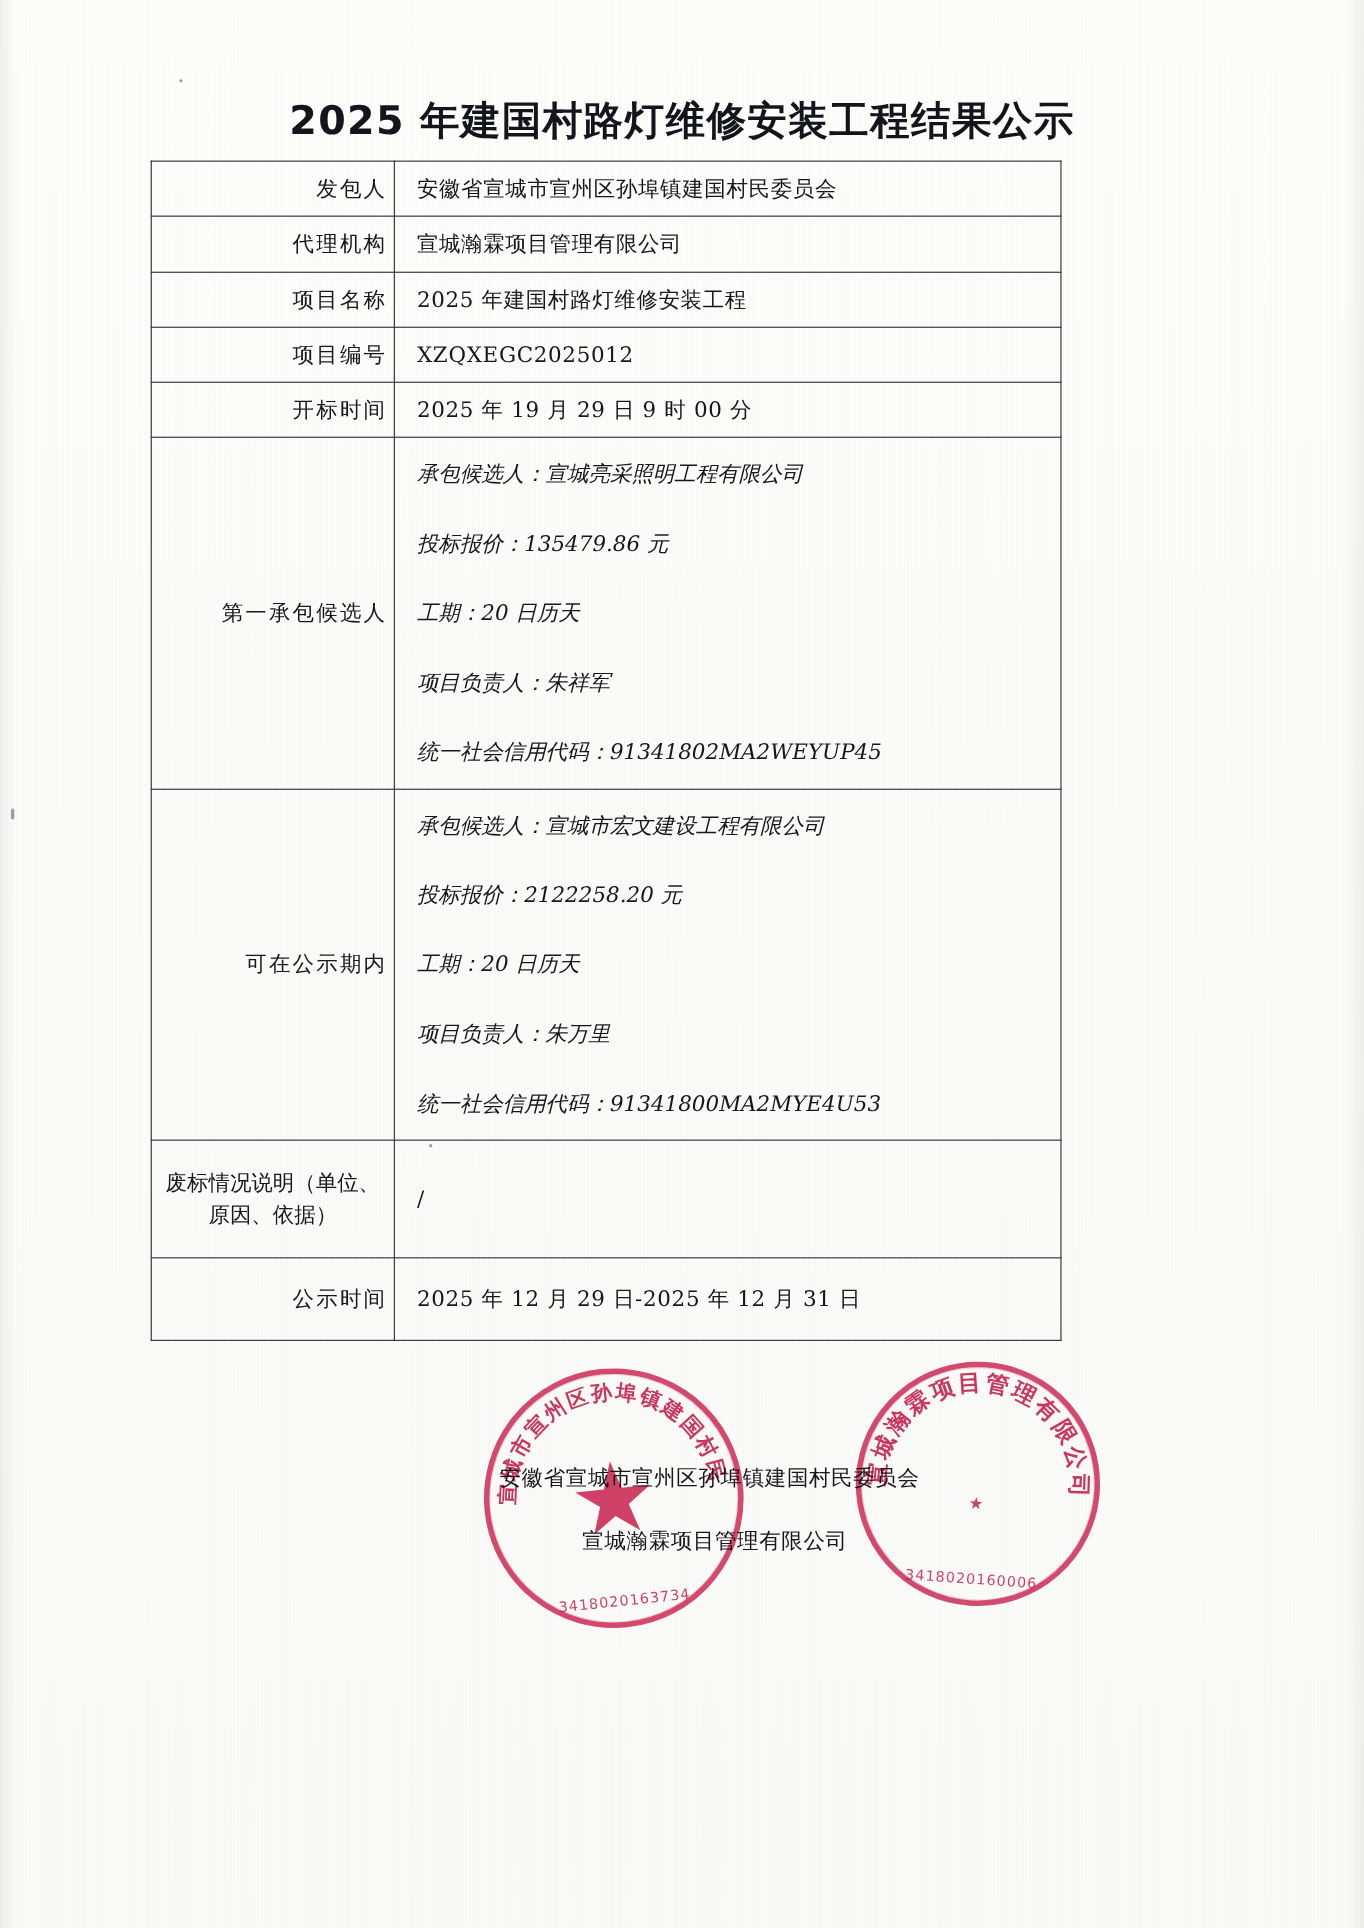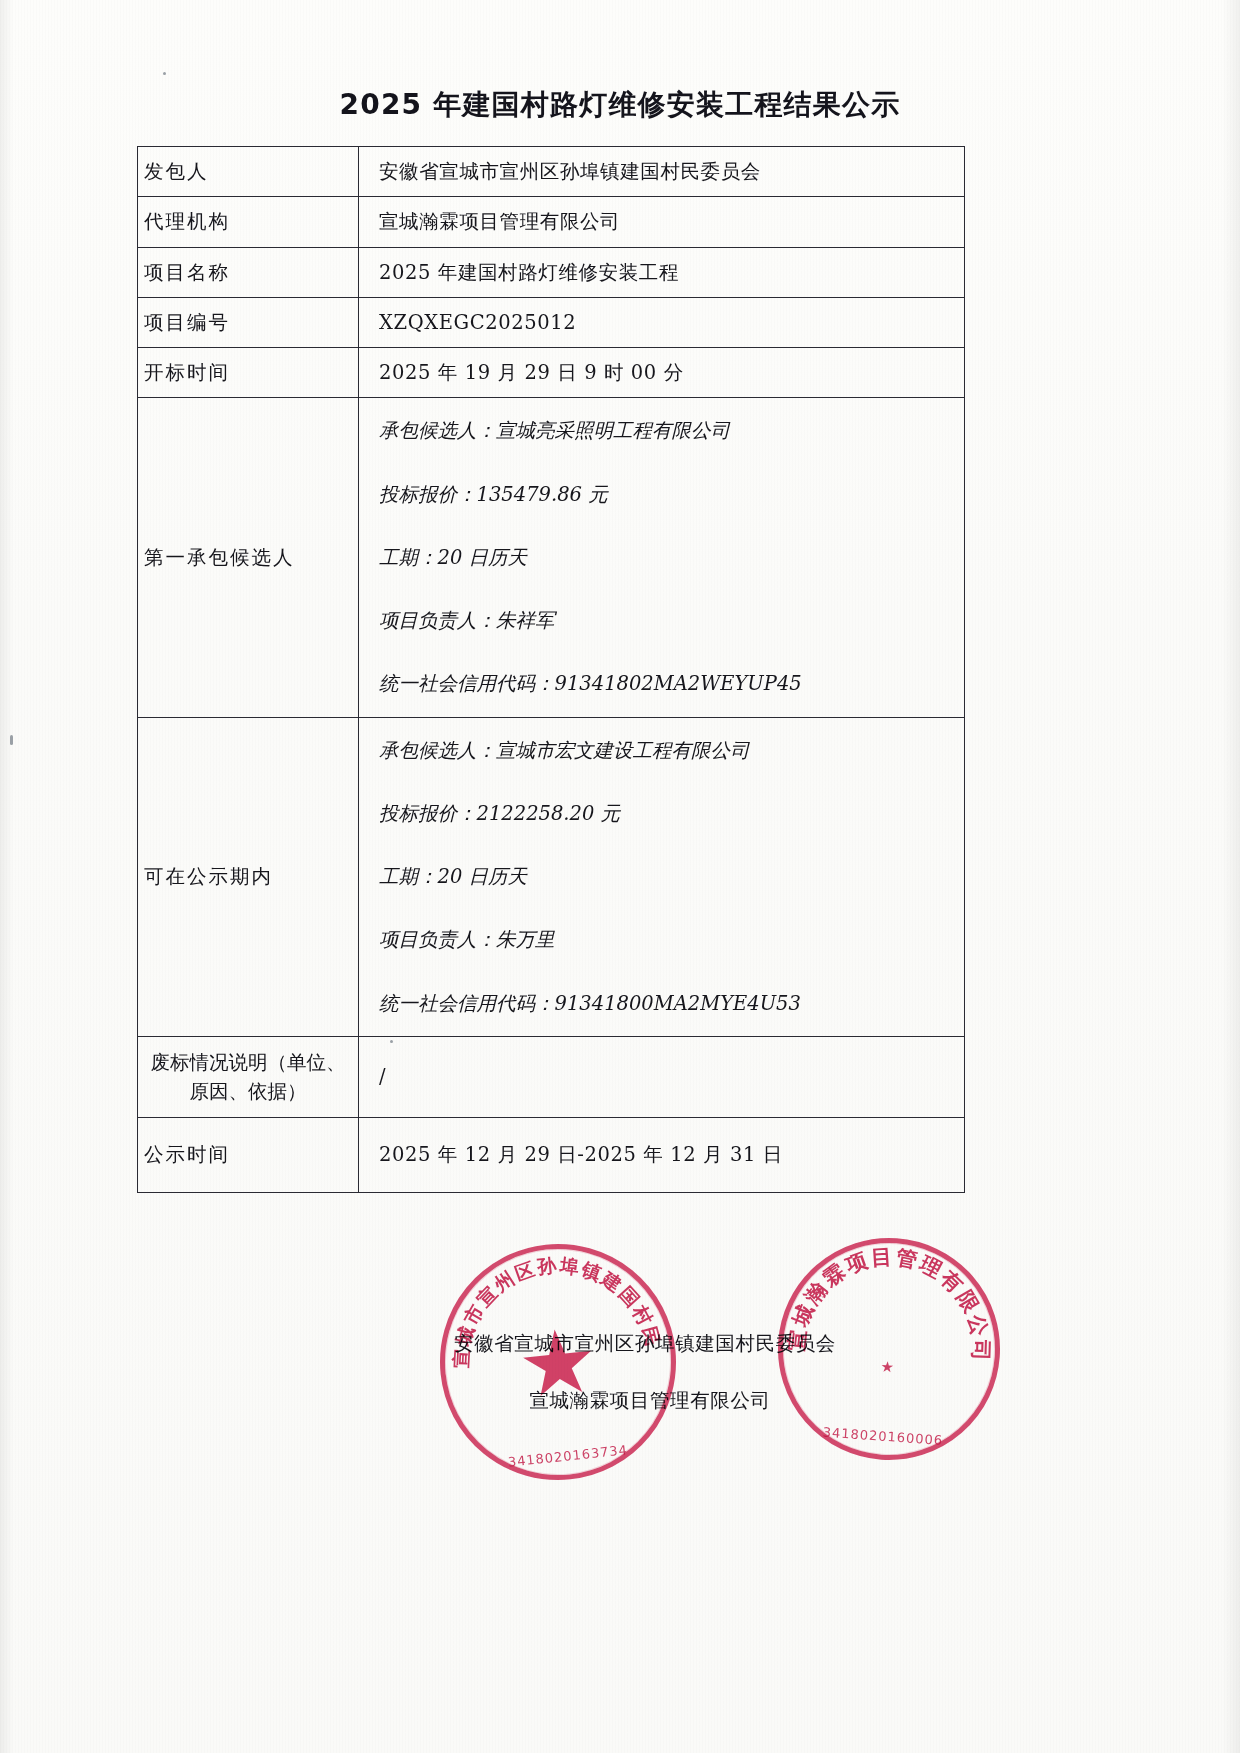--- a/index.html
+++ b/index.html
@@ -29,21 +29,21 @@
   }
   .edge-shadow-r{
     position:absolute;top:0;right:0;width:18px;height:100%;
     background:linear-gradient(270deg,rgba(0,0,0,0.05),rgba(0,0,0,0));
     pointer-events:none;
   }
 
   .doc-title{
     position:absolute;top:86px;left:0;width:1240px;
     text-align:center;
-    font-size:28px;
+    font-size:36px;
     font-weight:700;
     letter-spacing:1.2px;
     font-family:"DejaVu Sans","Liberation Sans",sans-serif;
     color:#14141c;
   }
 
   table.main-table{
     position:absolute;
     top:146px;left:137px;
     width:828px;
@@ -52,21 +52,21 @@
   }
   table.main-table td{
     border:1px solid #2a2a33;
     font-size:19.5px;
     line-height:1.5;
     color:#16161c;
     vertical-align:middle;
   }
   td.label-cell{
     width:208px;
-    text-align:left;
+    text-align:right;
     letter-spacing:2px;
     padding:10px 6px;
   }
   td.value-cell{
     padding:10px 0 10px 20px;
     text-align:left;
     letter-spacing:0.6px;
   }
   td.tall-cell{
     padding:18px 0 18px 20px;
@@ -74,21 +74,21 @@
   }
   .cand-line{
     margin:0 0 34px 0;
     white-space:nowrap;
     font-style:italic;
   }
   .cand-line:last-child{margin-bottom:0;}
   .label-two-line{
     line-height:2.2;
     letter-spacing:0px;
-    padding:11px 8px;
+    padding:24px 8px;
     text-align:center;
   }
   .label-two-line span{display:block;}
   .slash-cell{
     padding-left:20px;
     vertical-align:middle;
     font-size:19px;
   }
 
   .footer-block{

